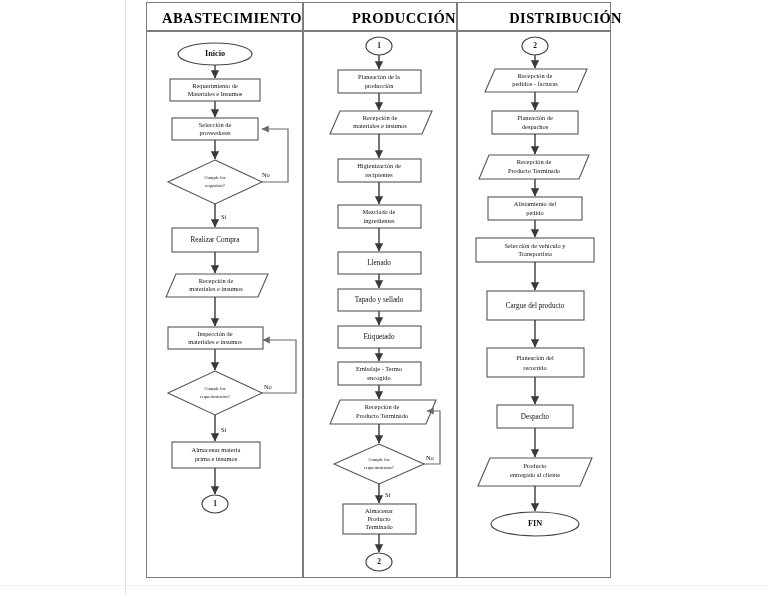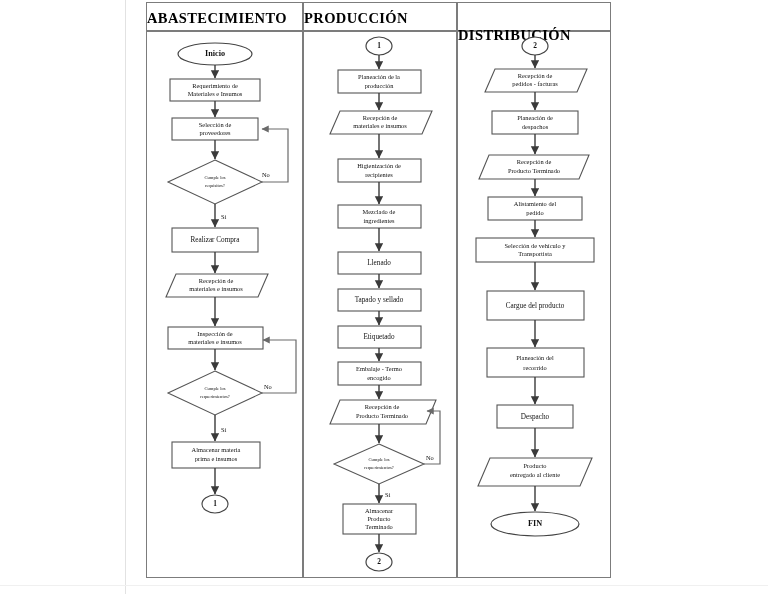--- a/index.html
+++ b/index.html
@@ -56,30 +56,30 @@
     left: 0; top: 27px;
     width: 100%; height: 1.6px;
     background: #7c7c7c;
   }
 
   .hdr {
     position: absolute;
     top: 4px;
     height: 22px;
     line-height: 22px;
-    text-align: left;
+    text-align: right;
     font-family: "Liberation Serif", serif;
     font-weight: bold;
     font-size: 14.5px;
     letter-spacing: 0.4px;
     color: #000;
   }
   .hdr.h1 { left: 0px;   width: 155px; }
   .hdr.h2 { left: 157px; width: 152px; }
-  .hdr.h3 { left: 311px; width: 154px; margin-top: 17px; }
+  .hdr.h3 { left: 321px; width: 154px; }
 
   
   svg#flow {
     position: absolute;
     left: 0; top: 0;
     width: 768px; height: 594px;
   }
   .shape {
     fill: #ffffff;
     stroke: #555555;

